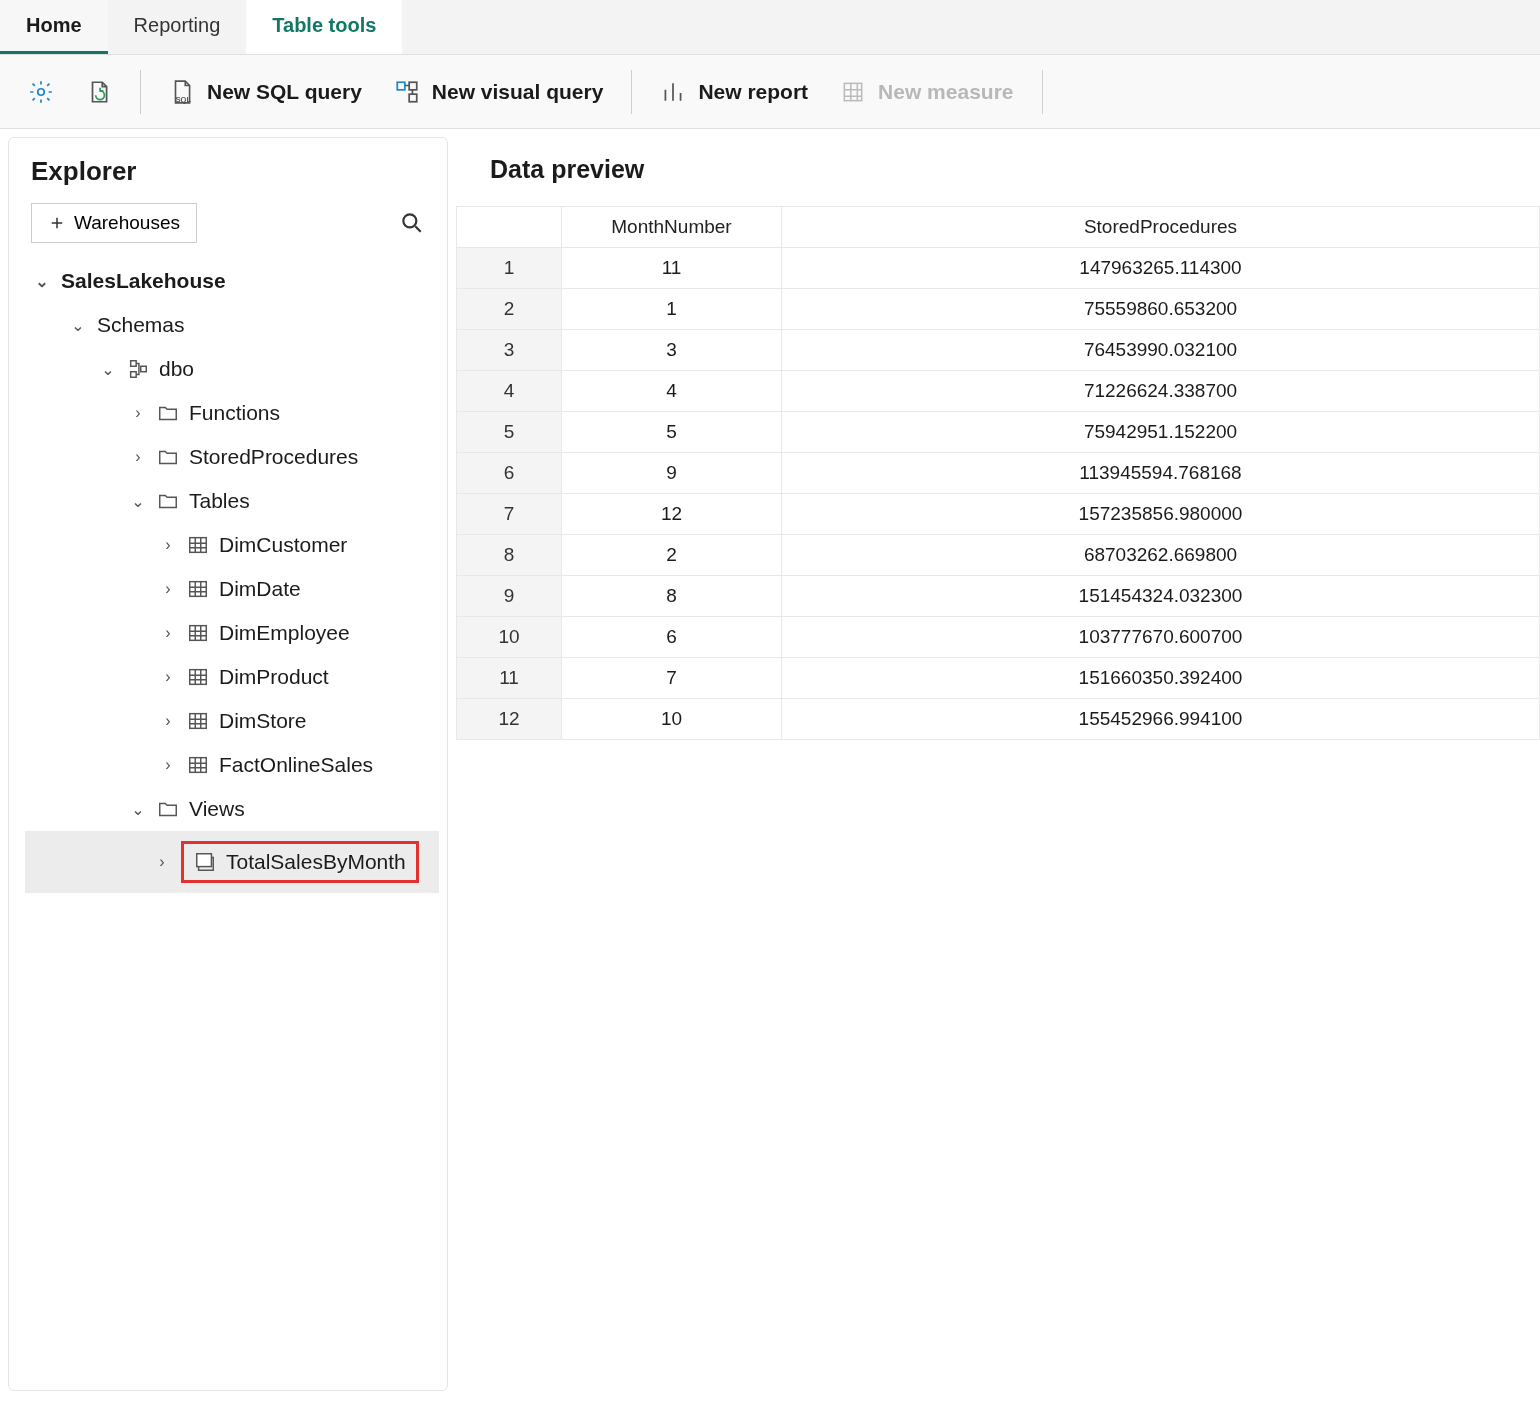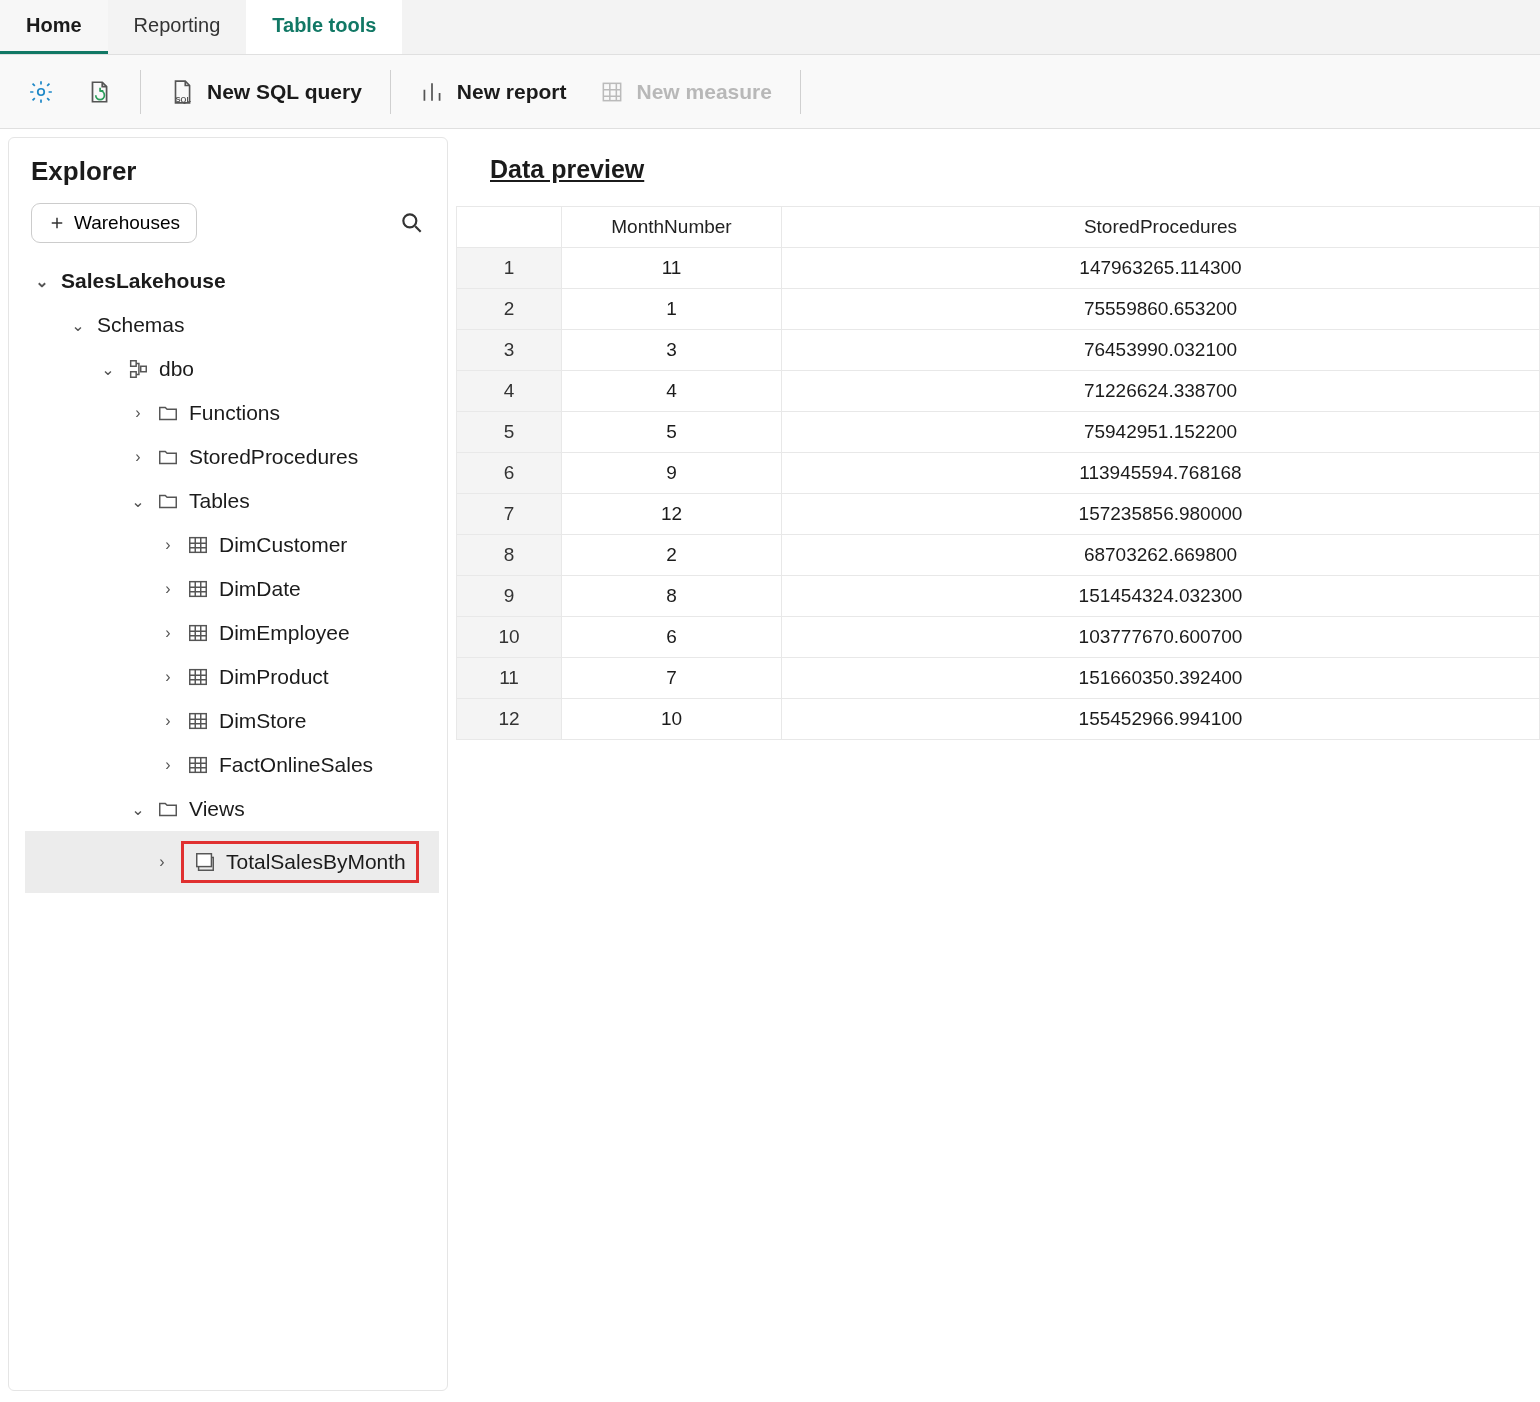--- a/index.html
+++ b/index.html
@@ -17,33 +17,33 @@
   .tb-btn.disabled { color: #b8b8b8; cursor: default; }
   .tb-sep { width: 1px; height: 44px; background: #d0d0d0; margin: 0 10px; }
   .icon { width: 26px; height: 26px; display: inline-flex; align-items: center; justify-content: center; flex-shrink: 0; }
   .icon svg { width: 100%; height: 100%; }
   
   
   .main { display: flex; height: 1270px; }
   .explorer { width: 440px; border: 1px solid #e5e5e5; border-radius: 6px; margin: 8px; padding: 18px 0 0 0; display: flex; flex-direction: column; }
   .explorer-title { font-size: 26px; font-weight: 600; padding: 0 22px 16px 22px; }
   .explorer-bar { display: flex; align-items: center; padding: 0 22px 12px 22px; gap: 12px; }
-  .wh-btn { display: flex; align-items: center; gap: 8px; border: 1px solid #ccc; border-radius: 9px; padding: 8px 16px; font-size: 19px; cursor: pointer; background:#fff; }
+  .wh-btn { display: flex; align-items: center; gap: 8px; border: 1px solid #ccc; border-radius: 0; padding: 8px 16px; font-size: 19px; cursor: pointer; background:#fff; }
   .search-btn { margin-left: auto; cursor: pointer; }
   
   .tree { padding: 4px 8px 4px 16px; overflow-y: auto; flex: 1; }
   .tree-row { display: flex; align-items: center; gap: 10px; padding: 10px 8px; cursor: pointer; font-size: 21px; }
   .tree-row.selected { background: #ececec; }
   .tree-row .label { white-space: nowrap; }
   .chevron { width: 18px; text-align: center; color: #555; font-size: 16px; }
   .highlight { border: 3px solid #e03030; padding: 6px 10px; display: inline-flex; align-items: center; gap: 10px; }
   
   
   .preview { flex: 1; padding: 12px 0 0 0; }
-  .preview-title { font-size: 25px; font-weight: 600; padding: 14px 34px 22px 34px; text-decoration: underline; }
+  .preview-title { font-size: 25px; font-weight: 600; padding: 14px 34px 22px 34px; }
   table { border-collapse: collapse; width: 100%; font-size: 19px; }
   th, td { border: 1px solid #e8e8e8; padding: 9px 14px; text-align: center; font-weight: 400; }
   thead th { background: #fff; font-weight: 400; color: #222; }
   tbody td.idx { background: #f4f4f4; width: 90px; color:#333; }
   col.c-idx { width: 105px; }
   col.c-month { width: 220px; }
   thead th.corner { background:#fff; }
   
   .folder-icon svg, .table-icon svg, .schema-icon svg, .view-icon svg { stroke:#555; }
 </style>
@@ -78,20 +78,31 @@
   <div class="tb-sep"></div>
   <div class="tb-btn">
     <span class="icon">
       <svg viewBox="0 0 24 24" fill="none" stroke="#555" stroke-width="1.5">
           <path d="M6 2h9l4 4v16H6z"></path>
           <path d="M15 2v4h4"></path>
           <text x="6" y="21" font-size="7" fill="#555" stroke="none">SQL</text>
         </svg>
     </span>
     <span>New SQL query</span>
+  </div>
+  <div class="tb-btn">
+    <span class="icon">
+      <svg viewBox="0 0 24 24" fill="none" stroke="#1e88c7" stroke-width="1.6">
+          <rect x="3" y="3" width="7" height="7"></rect>
+          <rect x="14" y="3" width="7" height="7" stroke="#555"></rect>
+          <rect x="14" y="14" width="7" height="7" stroke="#555"></rect>
+          <path d="M10 6h4M17 10v4" stroke="#555"></path>
+        </svg>
+    </span>
+    <span>New visual query</span>
   </div>
   <div class="tb-sep"></div>
   <div class="tb-btn">
     <span class="icon">
       <svg viewBox="0 0 24 24" fill="none" stroke="#555" stroke-width="1.6">
           <path d="M5 20V10M12 20V4M19 20v-7"></path>
         </svg>
     </span>
     <span>New report</span>
   </div>

